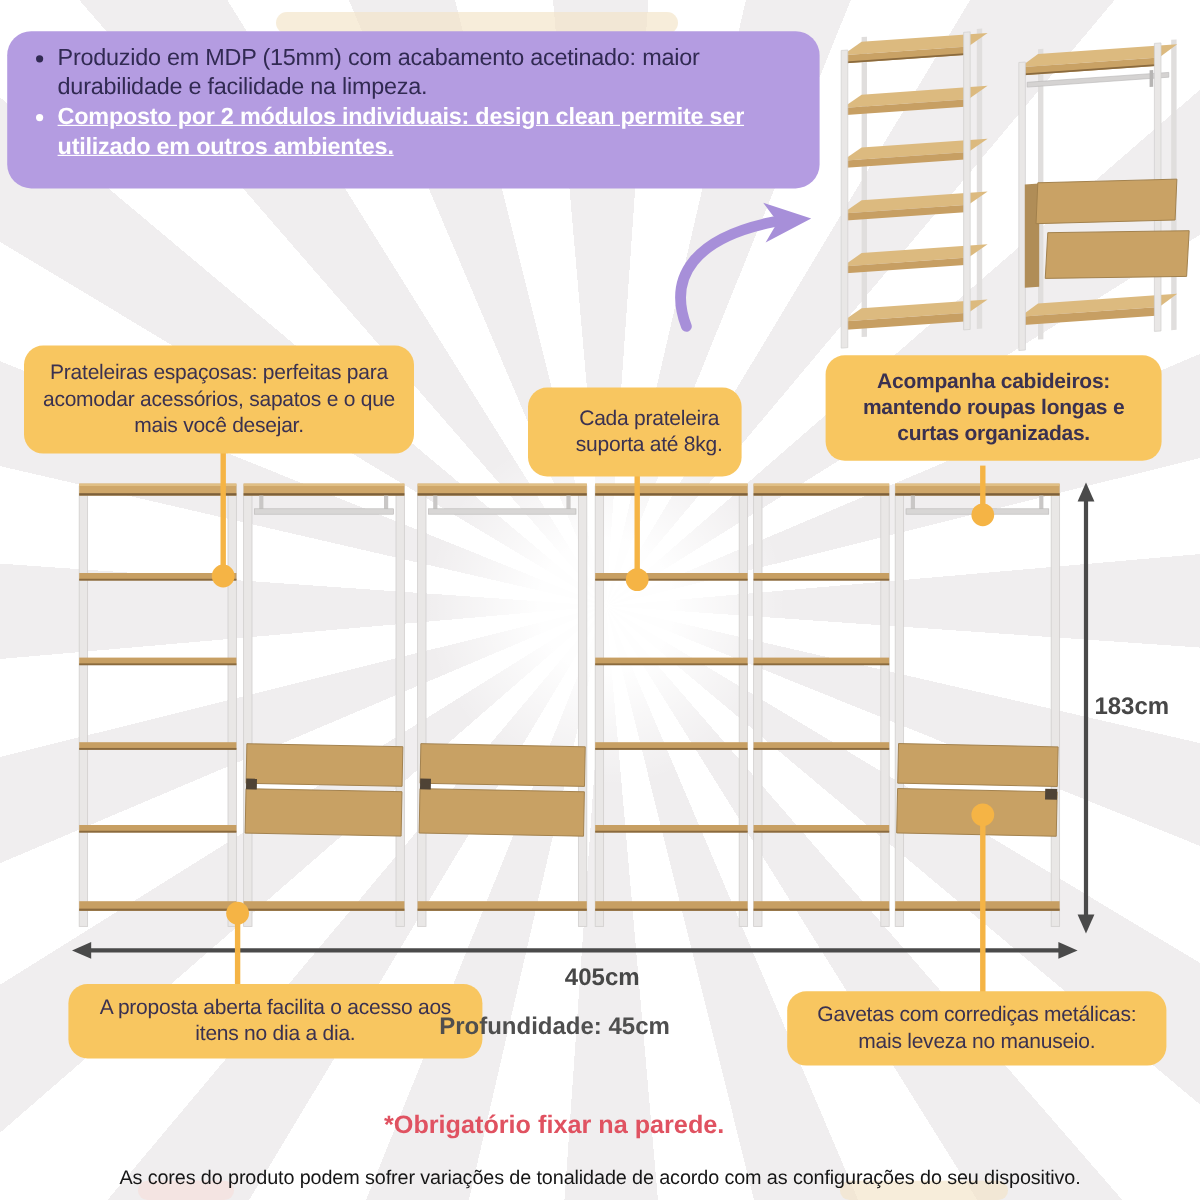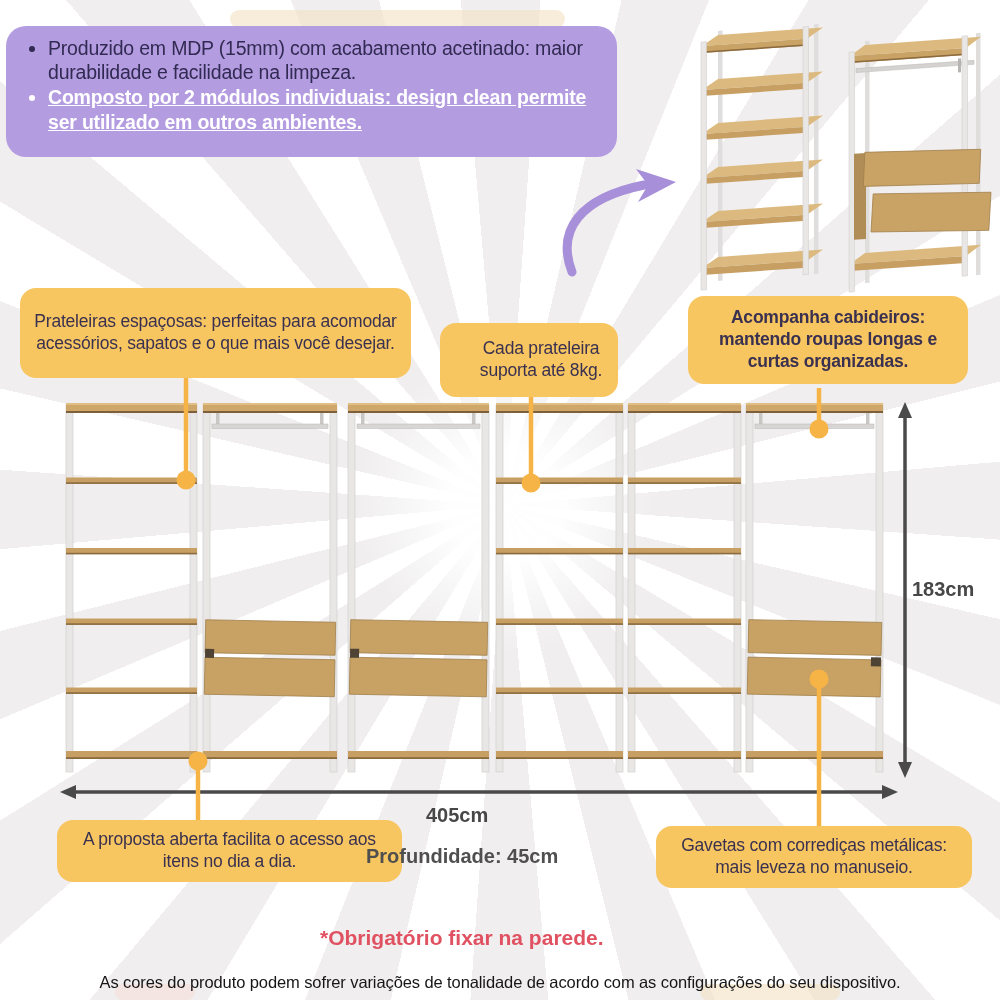--- a/index.html
+++ b/index.html
@@ -8,21 +8,21 @@
     position:relative;width:1000px;height:1000px;overflow:hidden;
     background:
       radial-gradient(circle at 505px 505px, rgba(255,255,255,.95) 0 55px, rgba(255,255,255,0) 150px),
       repeating-conic-gradient(from 4deg at 505px 505px,#ffffff 0deg 9deg,#f0eeef 9deg 18deg);
   }
   svg.scene{position:absolute;left:0;top:0;pointer-events:none;}
 
   .decor-band{position:absolute;border-radius:10px;background:#f2e4c6;opacity:.65;}
 
   .info-box{
-    position:absolute;left:6px;top:26px;width:611px;height:131px;
+    position:absolute;left:6px;top:26px;width:677px;height:131px;
     background:#b49ce1;border-radius:20px;box-sizing:border-box;
     padding:13px 18px 26px 16px;display:flex;align-items:center;
   }
   .info-box ul{margin:0;padding-left:26px;}
   .info-box li{font-size:19.5px;line-height:1.27;letter-spacing:-0.2px;}
   .info-box li.dark{color:#312a52;font-weight:500;}
   .info-box li.light{color:#ffffff;font-weight:700;text-decoration:underline;}
 
   .callout{
     position:absolute;background:#f8c660;border-radius:16px;
@@ -239,32 +239,32 @@
     </g>
   </svg>
 
   <div class="info-box">
     <ul>
       <li class="dark">Produzido em MDP (15mm) com acabamento acetinado: maior durabilidade e facilidade na limpeza.</li>
       <li class="light">Composto por 2 módulos individuais: design clean permite ser utilizado em outros ambientes.</li>
     </ul>
   </div>
 
-  <div class="callout" style="left:20px;top:288px;width:391px;height:90px;">Prateleiras espaçosas: perfeitas para acomodar acessórios, sapatos e o que mais você desejar.</div>
+  <div class="callout" style="left:20px;top:288px;width:325px;height:90px;">Prateleiras espaçosas: perfeitas para acomodar acessórios, sapatos e o que mais você desejar.</div>
 
   <div class="callout" style="left:440px;top:323px;width:178px;height:74px;padding-left:36px;">Cada prateleira suporta até 8kg.</div>
 
   <div class="callout" style="left:688px;top:296px;width:280px;height:88px;font-weight:bold;">Acompanha cabideiros: mantendo roupas longas e curtas organizadas.</div>
 
   <div class="callout" style="left:57px;top:820px;width:345px;height:62px;">A proposta aberta facilita o acesso aos itens no dia a dia.</div>
 
   <div class="callout" style="left:656px;top:826px;width:316px;height:62px;">Gavetas com corrediças metálicas: mais leveza no manuseio.</div>
 
   <div class="dim-label" style="left:912px;top:578px;">183cm</div>
 
-  <div class="dim-label" style="left:426px;top:804px;width:90px;text-align:left;">405cm</div>
+  <div class="dim-label" style="left:443px;top:804px;width:90px;text-align:right;">405cm</div>
 
   <div class="depth-label" style="left:366px;top:845px;">Profundidade: 45cm</div>
 
   <div class="warning" style="left:320px;top:902px;margin-top:24px;">*Obrigatório fixar na parede.</div>
 
   <div class="disclaimer">As cores do produto podem sofrer variações de tonalidade de acordo com as configurações do seu dispositivo.</div>
 </div>
 
 </body></html>

